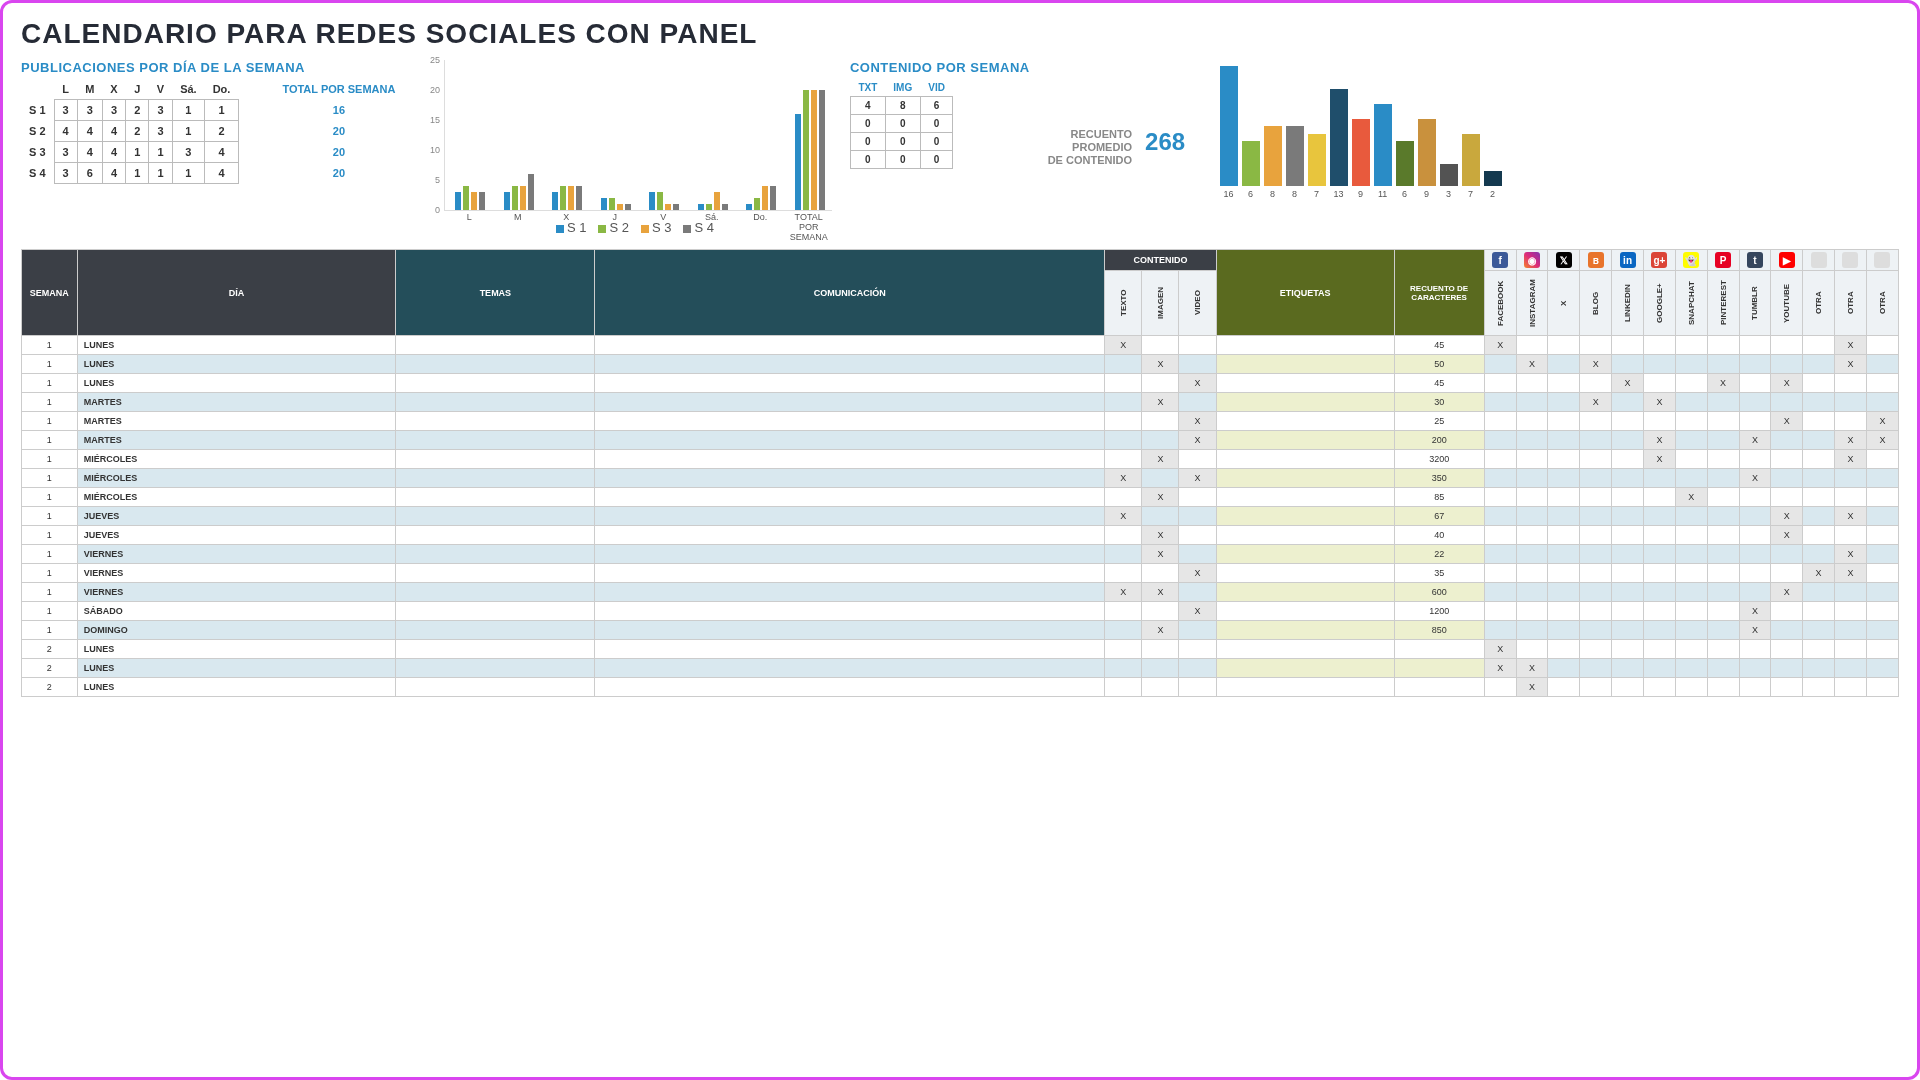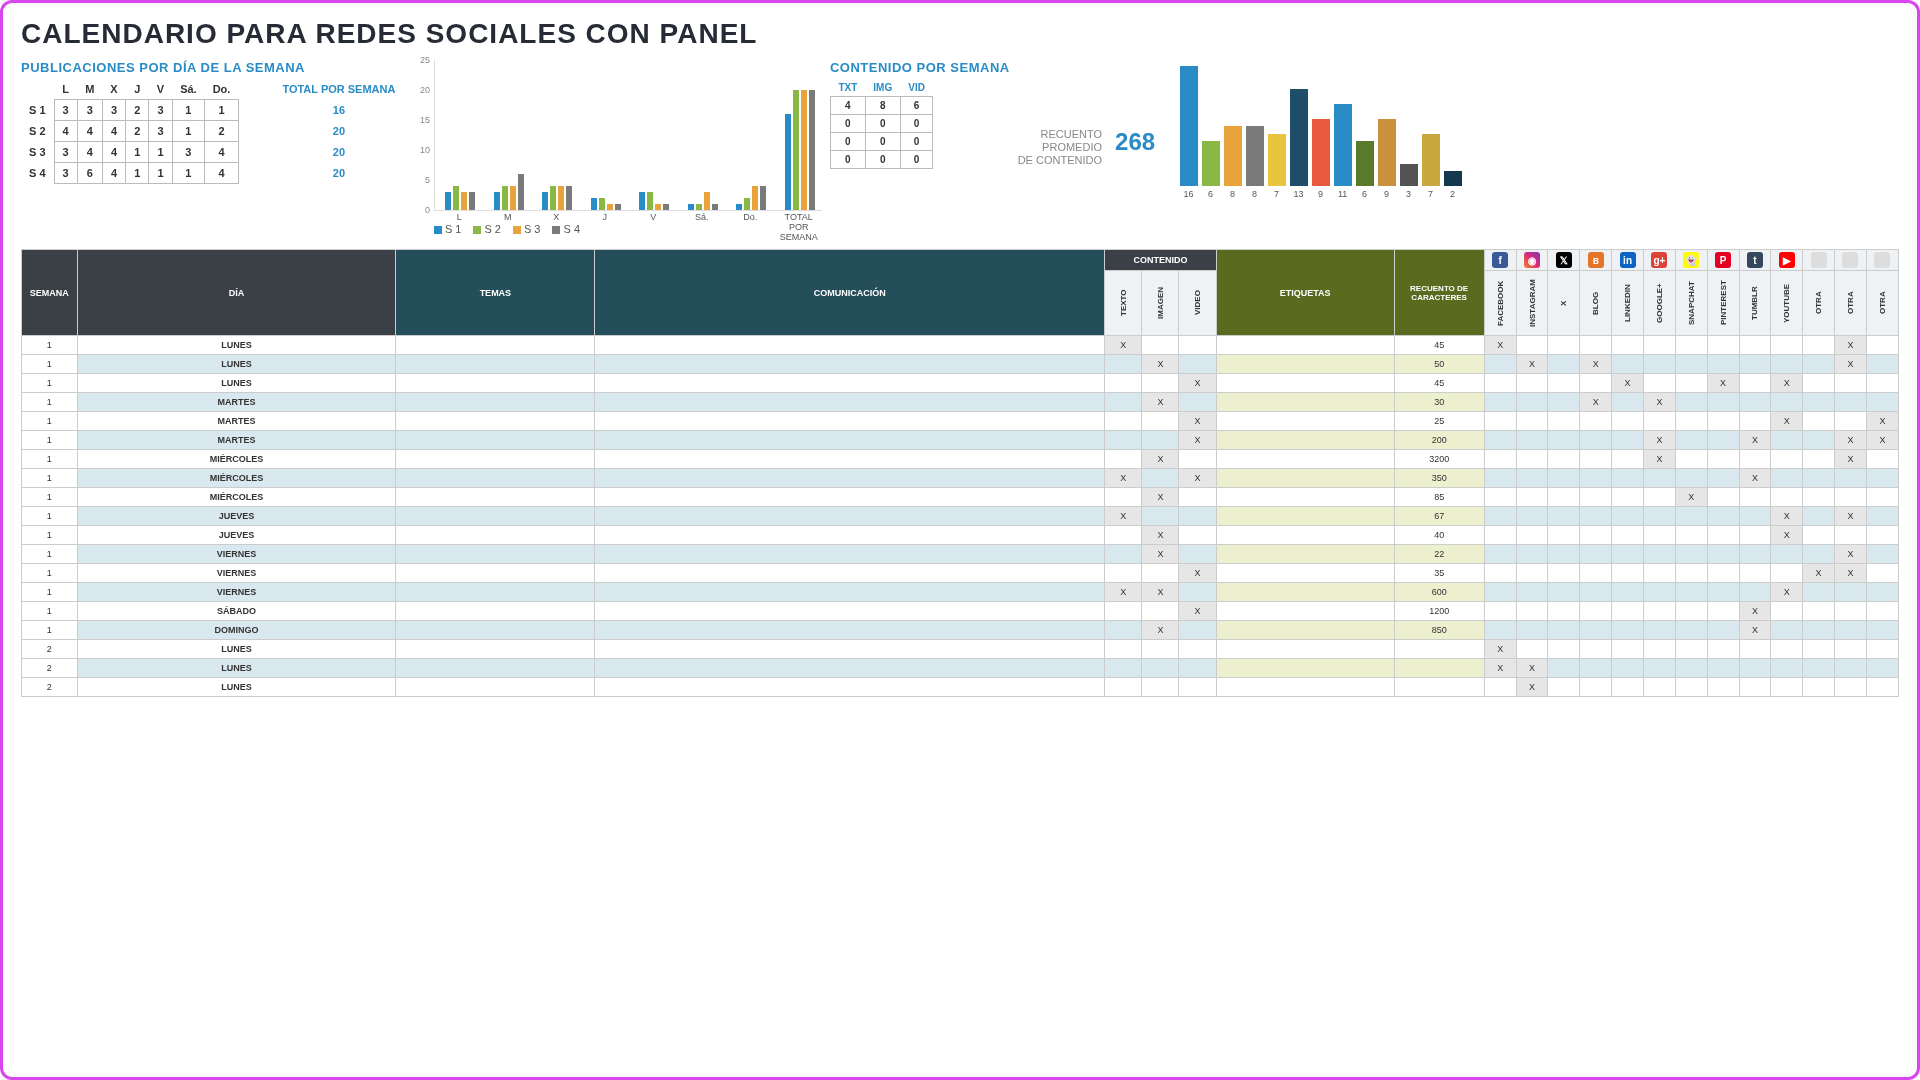--- a/index.html
+++ b/index.html
@@ -1,56 +1,56 @@
 <!DOCTYPE html>
 <html><head>
 <meta charset="utf-8">
 <style>
 body{margin:0;font-family:Arial,Helvetica,sans-serif;font-size:11px;background:#fff;color:#333}
 .page{width:1920px;height:1080px;box-sizing:border-box;padding:15px 18px;border:3px solid #d946ef;border-radius:12px;position:relative;overflow:hidden}
 h1{margin:0 0 10px;font-size:28px;font-weight:900;color:#262b36;letter-spacing:1px}
-.top{display:flex;gap:8px;align-items:flex-start}
+.top{display:flex;gap:18px;align-items:flex-start}
 .sec-title{color:#2a8cc6;font-weight:700;font-size:13px;letter-spacing:.5px;margin-bottom:4px;text-align:right}
 .pub-tbl{border-collapse:collapse}
 .pub-tbl th,.pub-tbl td{border:1px solid #bbb;padding:4px 8px;text-align:center;font-weight:600;font-size:11px}
 .pub-tbl th{border:none;font-weight:700}
 .rowlbl{border:none!important;font-weight:700;padding-right:6px}
 .totcol{color:#2a8cc6;font-weight:700;font-size:14px}
 .tothdr{color:#2a8cc6;font-weight:700;font-size:12px}
 .chart{height:175px;width:410px;position:relative}
 .yax{position:absolute;left:0;top:0;height:150px;width:20px}
 .ytick{position:absolute;right:2px;font-size:9px;color:#888;transform:translateY(-50%)}
 .plot{position:absolute;left:22px;top:0;right:0;height:150px;border-left:1px solid #ddd;border-bottom:1px solid #ddd}
 .bgroup{position:absolute;bottom:0;display:flex;gap:2px;align-items:flex-end}
 .bar{width:6px}
 .c-s1{background:#2a8cc6}.c-s2{background:#8ab844}.c-s3{background:#e8a33d}.c-s4{background:#7a7a7a}
 .xlab{position:absolute;top:152px;font-size:9px;color:#555;transform:translateX(-50%);text-align:center;width:48px}
-.leg{position:absolute;bottom:0;left:16px;right:0;text-align:left;font-size:11px;color:#555}
+.leg{position:absolute;bottom:0;left:16px;right:0;text-align:center;font-size:13px;color:#555}
 .leg span{display:inline-block;margin:0 6px}
 .leg i{display:inline-block;width:8px;height:8px;margin-right:3px;vertical-align:middle}
 .cont-tbl{border-collapse:collapse}
 .cont-tbl th,.cont-tbl td{border:1px solid #bbb;padding:3px 8px;text-align:center;font-size:10px;font-weight:600}
 .cont-tbl th{color:#2a8cc6;border:none;font-weight:700}
 .avg-box{text-align:right}
-.avg-lbl{color:#888;font-weight:400;font-size:11px;line-height:1.2}
+.avg-lbl{color:#888;font-weight:700;font-size:11px;line-height:1.2}
 .avg-val{color:#2a8cc6;font-weight:900;font-size:24px;display:inline-block;margin-left:10px}
 .chart2{height:175px;width:315px;position:relative}
 .plot2{position:absolute;left:0;top:0;right:0;height:145px;display:flex;align-items:flex-end;gap:4px;justify-content:center}
 .b2{width:18px;position:relative}
 .b2 span{position:absolute;top:100%;left:50%;transform:translateX(-50%);font-size:9px;color:#555;margin-top:3px}
 .cols{--c0:#2a8cc6;--c1:#8ab844;--c2:#e8a33d;--c3:#7a7a7a;--c4:#e8c53d;--c5:#1f4e6b;--c6:#e85a3d;--c7:#2a8cc6;--c8:#5a7a2b;--c9:#c9913d;--c10:#535353;--c11:#c9a83d;--c12:#14394f;--c13:#88c9e8}
 .main-tbl{border-collapse:collapse;width:100%;margin-top:14px;table-layout:fixed}
 .main-tbl th,.main-tbl td{border:1px solid #ccc;font-size:9px;padding:4px 6px}
 .hdr-dark{background:#3b3f46;color:#fff;font-weight:700;text-align:center}
 .hdr-teal{background:#244e5a;color:#fff;font-weight:700;text-align:center}
 .hdr-olive{background:#5a6a1f;color:#fff;font-weight:700;text-align:center}
 .hdr-lt{background:#eef2f5;color:#333;font-weight:700;text-align:center}
 .vtxt{writing-mode:vertical-rl;transform:rotate(180deg);white-space:nowrap;height:60px;font-size:8px;font-weight:700;margin:0 auto}
 .icon{width:16px;height:16px;border-radius:3px;display:flex;align-items:center;justify-content:center;color:#fff;font-size:10px;font-weight:700;margin:0 auto}
-.dia{text-align:center;font-weight:600;padding-left:10px}
+.dia{text-align:left;font-weight:600;padding-left:10px}
 .even{background:#d9e8ef}
 .ctr{text-align:center}
 .et{background:#edf0cf}
 .xc{background:#e6e6e6}
 </style>
 </head>
 <body>
 <div class="page">
 
 <h1>CALENDARIO PARA REDES SOCIALES CON PANEL</h1>

